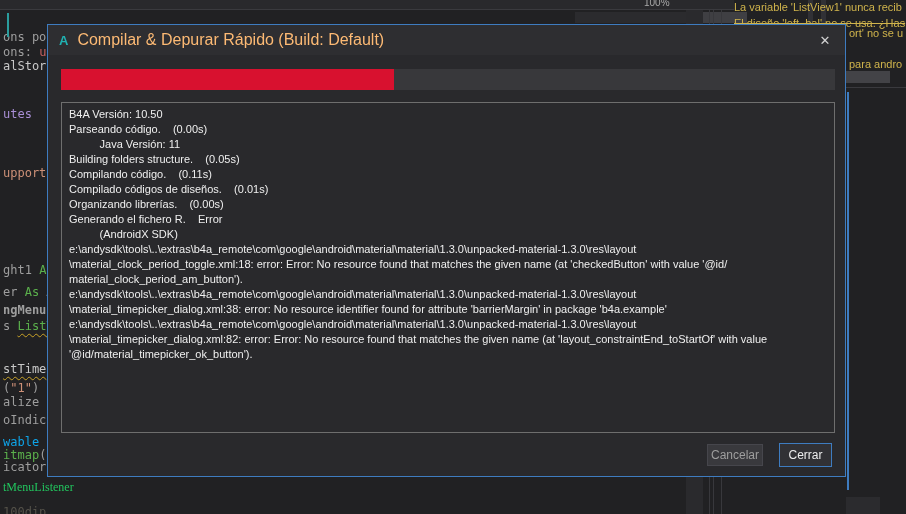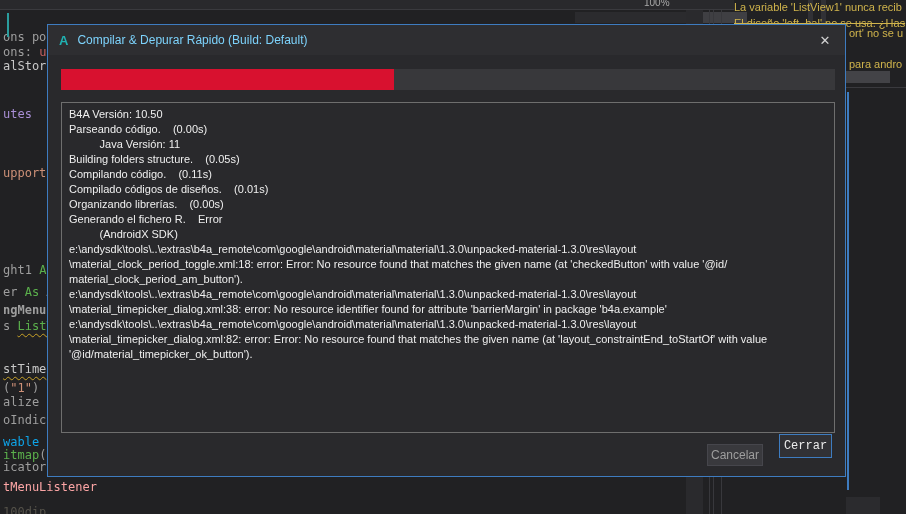--- a/index.html
+++ b/index.html
@@ -29,29 +29,29 @@
   .strike{text-decoration:line-through;}
   #right-scroll-thumb{left:846px;top:71px;width:44px;height:12px;background:#434347;z-index:1;}
   #right-separator{left:846px;top:87px;width:60px;height:1px;background:#3a3a3e;z-index:1;}
   #splitter-line{left:847px;top:92px;width:2px;height:398px;background:#3e7cc0;z-index:1;}
   #bottom-right-block{left:846px;top:497px;width:34px;height:17px;background:#2b2b2e;z-index:1;}
 
   
   #compile-dialog{left:47px;top:24px;width:799px;height:453px;background:#29292c;border:1px solid #3e7cc0;z-index:10;box-sizing:border-box;}
   #dialog-titlebar{position:absolute;left:0;top:0;right:0;height:30px;background:#2e2e31;display:flex;align-items:center;padding-left:11px;box-sizing:border-box;}
   #b4a-logo-icon{color:#20b2b2;font-weight:bold;font-size:13px;margin-right:9px;}
-  #dialog-title{color:#7dd3fc;font-size:12px;}
+  #dialog-title{color:#fdba74;font-size:16px;}
   #dialog-close{position:absolute;right:8px;top:4px;width:24px;height:22px;display:flex;align-items:center;justify-content:center;color:#d2d2d2;font-size:13px;cursor:default;}
   #compile-progressbar{position:absolute;left:13px;top:44px;width:774px;height:21px;background:#38383b;}
   #progress-fill{position:absolute;left:0;top:0;height:21px;background:#d8112f;}
   #compile-log{position:absolute;left:13px;top:77px;width:774px;height:331px;border:1px solid #6e6e6e;box-sizing:border-box;overflow:hidden;padding:4px 0 0 7px;}
   #compile-log .log-line{color:#efefef;font-size:11px;line-height:15px;white-space:pre;}
   .dlg-btn{position:absolute;font-size:12px;display:flex;align-items:center;justify-content:center;box-sizing:border-box;}
   #cancel-button{left:659px;top:419px;width:56px;height:22px;background:#39393d;border:1px solid #46464c;color:#9e9e9e;}
-  #cerrar-button{left:731px;top:409px;width:53px;height:24px;background:#313135;border:1px solid #3e7cc0;color:#ececec;font-family:Liberation Mono, monospace;}
+  #cerrar-button{left:731px;top:418px;width:53px;height:24px;background:#313135;border:1px solid #3e7cc0;color:#ececec;}
 </style>
 </head>
 <body>
 
 <div class="abs" id="code-fragments">
     <div class="code-line" style="top: 31px;"><span style="color: rgb(158, 158, 158);">ons pos</span></div>
     <div class="code-line" style="top: 46px;"><span style="color: rgb(158, 158, 158);">ons: </span><span style="color: rgb(199, 96, 96);">un</span></div>
     <div class="code-line" style="top: 60px;"><span style="color: rgb(200, 200, 200);">alStora</span></div>
     <div class="code-line" style="top: 108px; text-align: center;"><span style="color: rgb(169, 143, 214);">utes</span></div>
     <div class="code-line" style="top: 167px;"><span style="color: rgb(206, 145, 120);">upport.</span></div>
@@ -59,21 +59,21 @@
     <div class="code-line" style="top: 286px;"><span style="color: rgb(158, 158, 158);">er </span><span style="color: rgb(91, 176, 76);">As</span><span style="color: rgb(158, 158, 158);"> A</span></div>
     <div class="code-line" style="top: 304px;"><span style="color: rgb(158, 158, 158); font-weight: bold;">ngMenu</span></div>
     <div class="code-line" style="top: 320px;"><span style="color: rgb(158, 158, 158);">s </span><span class="squiggle" style="color: rgb(91, 176, 76);">ListV</span></div>
     <div class="code-line" style="top: 363px;"><span class="squiggle" style="color: rgb(200, 200, 200);">stTime</span></div>
     <div class="code-line" style="top: 382px;"><span style="color: rgb(158, 158, 158);">(</span><span style="color: rgb(206, 145, 120);">"1"</span><span style="color: rgb(158, 158, 158);">)</span></div>
     <div class="code-line" style="top: 396px;"><span style="color: rgb(158, 158, 158);">alize</span></div>
     <div class="code-line" style="top: 414px;"><span style="color: rgb(158, 158, 158);">oIndica</span></div>
     <div class="code-line" style="top: 436px;"><span style="color: #0ea5e9;">wable</span></div>
     <div class="code-line" style="top: 449px;"><span style="color: rgb(91, 176, 76);">itmap</span><span style="color: rgb(158, 158, 158);">(</span><span style="color: rgb(91, 176, 76);">F</span></div>
     <div class="code-line" style="top: 461px;"><span style="color: rgb(158, 158, 158);">icatorD</span></div>
-    <div class="code-line" style="top: 481px;"><span style="color: #fca5a5;">tMenuListener</span></div>
+    <div class="code-line" style="top: 481px;"><span style="color: #22c55e; font-family: Liberation Serif, serif;">tMenuListener</span></div>
     <div class="code-line" style="top: 506px;"><span style="color: rgb(85, 82, 74);">100dip</span></div>
   </div>
 
 <div class="abs" id="top-bar">
   <span id="zoom-label">100%</span>
 </div>
 <div class="abs" id="left-scroll-tick"></div>
 <div class="abs" id="h-scrollbar">
   <div id="h-scrollbar-thumb"></div>
 </div>

